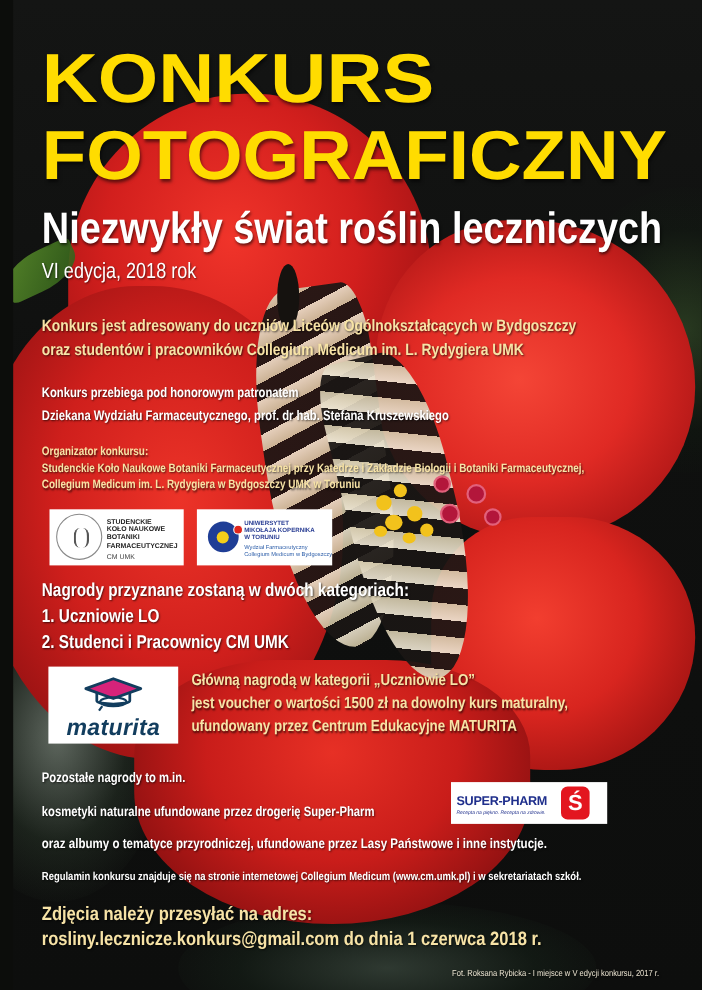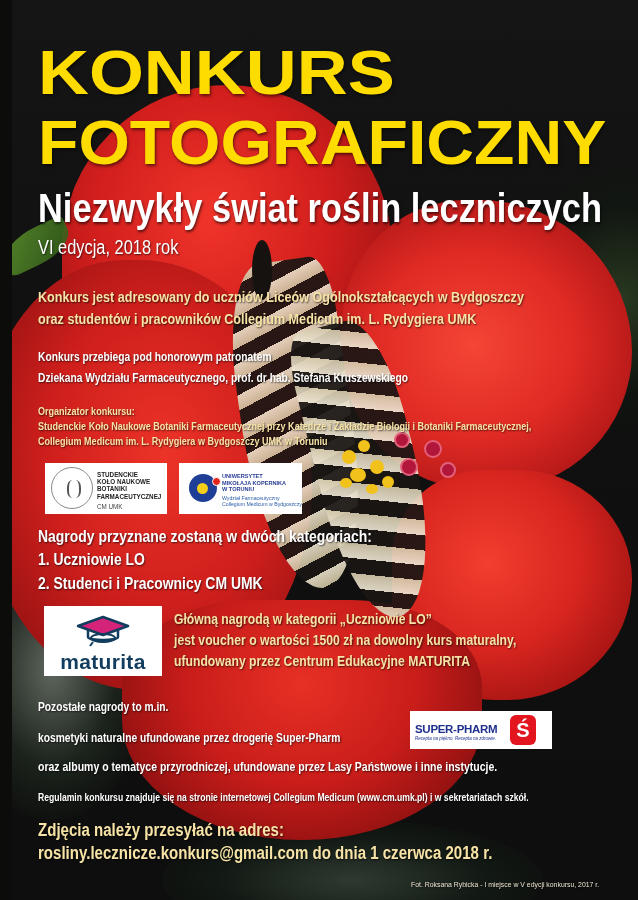--- a/index.html
+++ b/index.html
@@ -95,21 +95,21 @@
     .umk-text { position: absolute; left: 43px; top: 10px; font-size: 5.6px; font-weight: bold; color: #2a3e94; line-height: 6.6px; }
     .umk-text .sub { font-weight: normal; color: #2a5ca8; margin-top: 2px; display: block; font-size: 5.2px; line-height: 6.2px; }
 
     .prize-head { top: 527px; font-size: 17px; transform: scaleX(0.82); }
     .prize-1 { top: 550px; font-size: 17px; transform: scaleX(0.82); }
     .prize-2 { top: 574px; font-size: 17px; transform: scaleX(0.82); }
 
     .logo-maturita { left: 32px; top: 606px; width: 118px; height: 70px; }
     .cap { position: absolute; left: 32px; top: 9px; width: 54px; height: 32px; }
     .maturita-word { position: absolute; left: 0; top: 44px; width: 118px; text-align: center;
-      font-size: 21px; font-weight: bold; color: #123d5e; letter-spacing: 0.3px; }
+      font-size: 21px; font-weight: bold; color: #123d5e; letter-spacing: 0.3px; font-style: italic; }
 
     .main-prize-1 { left: 162px; top: 611px; font-size: 14.5px; transform: scaleX(0.84); }
     .main-prize-2 { left: 162px; top: 632px; font-size: 14.5px; transform: scaleX(0.84); }
     .main-prize-3 { left: 162px; top: 653px; font-size: 14.5px; transform: scaleX(0.84); }
 
     .other-1 { top: 700px; font-size: 12.5px; transform: scaleX(0.82); }
     .other-2 { top: 731px; font-size: 12.5px; transform: scaleX(0.82); }
     .other-3 { top: 760px; font-size: 12.5px; transform: scaleX(0.84); }
     .reg { top: 791px; font-size: 10.5px; transform: scaleX(0.82); }
 

